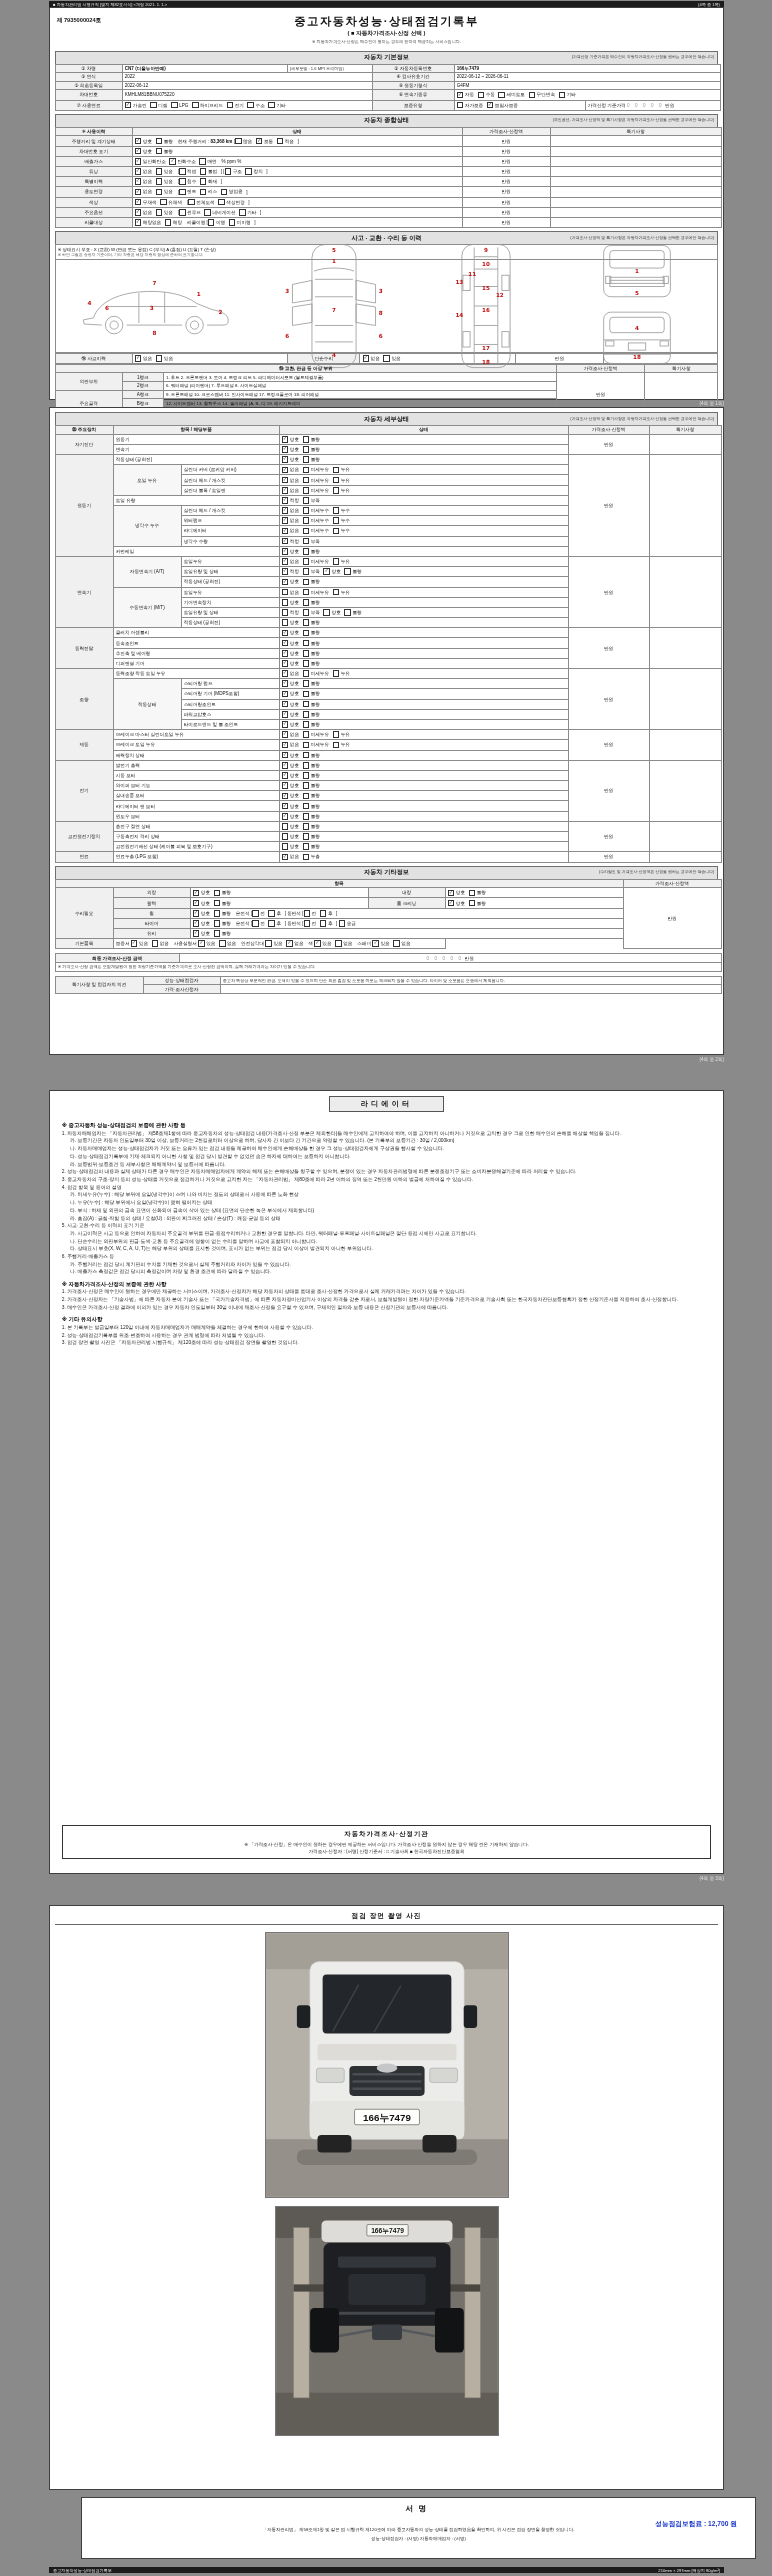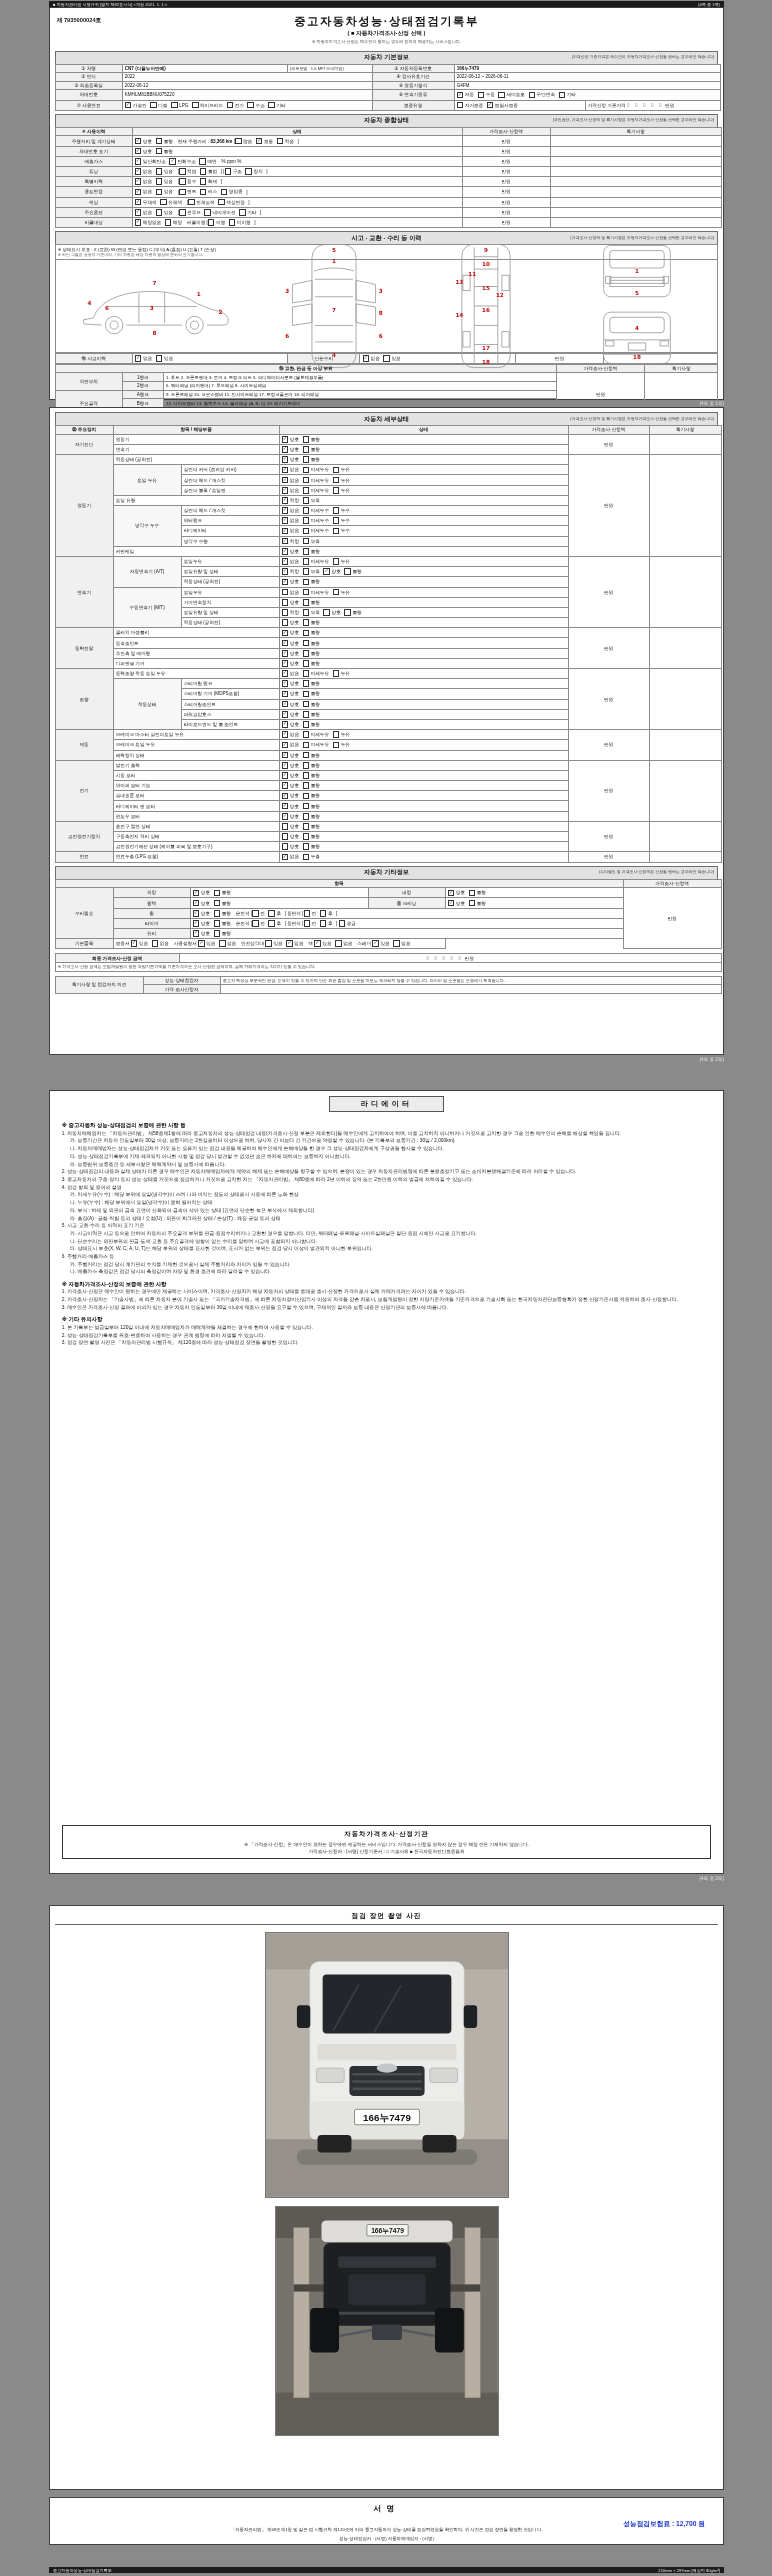--- a/index.html
+++ b/index.html
@@ -1342,21 +1342,21 @@
         <rect x="66" y="196" width="56" height="86" rx="8" fill="#121314"></rect>
         <rect x="308" y="196" width="56" height="86" rx="8" fill="#121314"></rect>
         <line x1="122" y1="250" x2="200" y2="236" stroke="#55595e" stroke-width="5"></line>
         <line x1="308" y1="250" x2="230" y2="236" stroke="#55595e" stroke-width="5"></line>
         <rect x="186" y="228" width="58" height="30" rx="6" fill="#3a3e42"></rect>
       </svg>
 
     </div>
   </div>
 
-  <div class="panel" style="top:2497px;height:48px;">
+  <div class="panel" style="top:2497px;height:62px;margin-left:32px;">
     <div class="signwrap">
       <div class="sign-title">서명</div>
       <div class="premium">성능점검보험료 : 12,700 원</div>
       <div class="sign-line first">「자동차관리법」 제58조제1항 및 같은 법 시행규칙 제120조에 따라 중고자동차의 성능·상태를 점검하였음을 확인하며, 위 사진은 점검 장면을 촬영한 것입니다.</div>
       <div class="sign-line">성능·상태점검자 :               (서명)               자동차매매업자 :               (서명)</div>
     </div>
   </div>
 
   <div class="strip" style="top:2567px;">
     <span>중고자동차성능·상태점검기록부</span>

